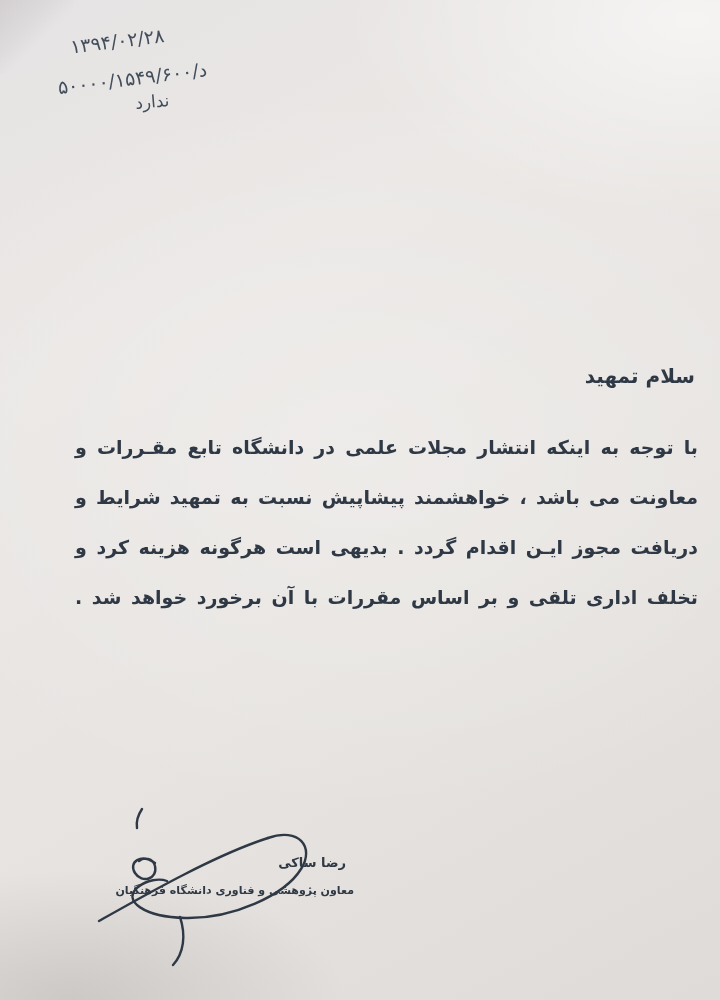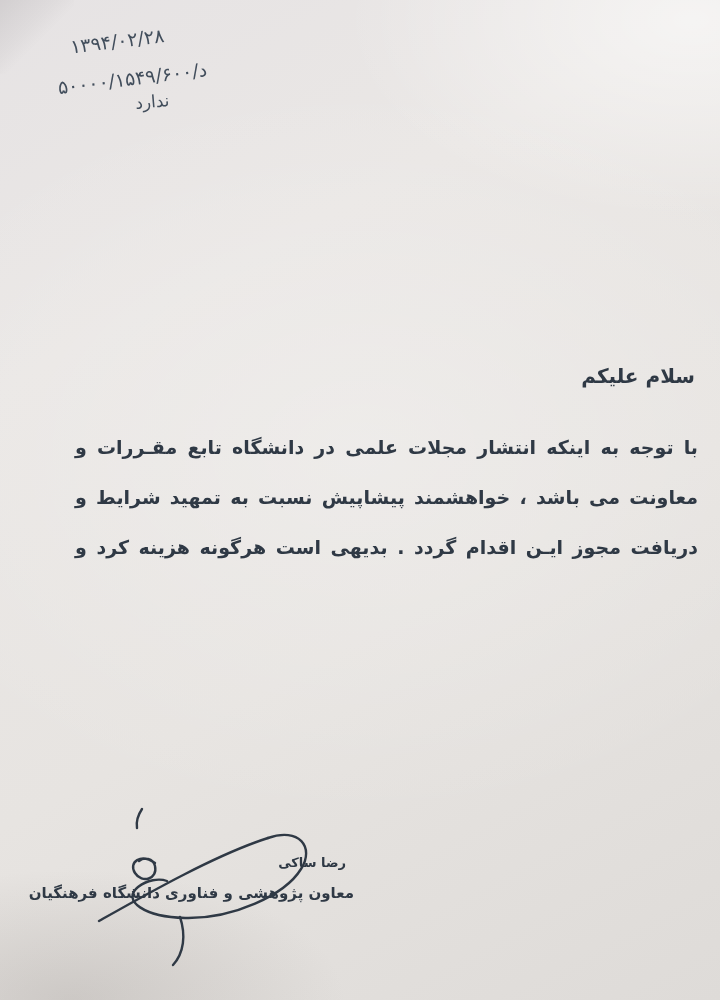--- a/index.html
+++ b/index.html
@@ -82,21 +82,21 @@
     font-weight: bold;
     font-size: 13px;
     color: var(--ink, #2f3945);
     white-space: nowrap;
   }
   .sig-title {
     position: absolute;
     right: 366px; top: 884px;
     direction: rtl;
     font-weight: bold;
-    font-size: 15px;
+    font-size: 11px;
     color: var(--ink, #2f3945);
     white-space: nowrap;
   }
   .sig-scrawl {
     position: absolute;
     left: 85px; top: 795px;
     width: 230px; height: 175px;
   }
   .sig-scrawl path {
     fill: none;
@@ -110,26 +110,27 @@
 
 <div class="page">
 
   <div class="corner-fold"></div>
 
   <div class="hand date" dir="ltr">۱۳۹۴/۰۲/۲۸</div>
   <div class="hand ref" dir="ltr">د/۵۰۰۰۰/۱۵۴۹/۶۰۰</div>
   <div class="hand attachment" dir="rtl">ندارد</div>
 
 
-  <div class="greeting">سلام علیکم</div>
+  <div class="greeting">سلام تمهید</div>
 
   <div class="body-par">
     <div class="body-line">با توجه به اینکه انتشار مجلات علمی  در دانشگاه تابع مقـررات و</div>
     <div class="body-line">معاونت می باشد ، خواهشمند پیشاپیش نسبت به تمهید شرایط و</div>
     <div class="body-line">دریافت مجوز ایـن اقدام گردد . بدیهی است  هرگونه هزینه کرد و</div>
+    <div class="body-line">تخلف اداری تلقی و بر اساس مقررات با آن برخورد خواهد شد .</div>
   </div>
 
   <svg class="sig-scrawl" viewBox="0 0 230 175" aria-hidden="true">
 
     <path d="M57 14 C53 20 51 27 52 33"></path>
 
     <path d="M14 126 C60 100 130 60 183 43"></path>
 
     <path d="M183 43 C214 32 230 52 216 74 C200 100 148 124 100 123 C60 122 36 106 53 92 C62 85 74 83 82 86"></path>
 

